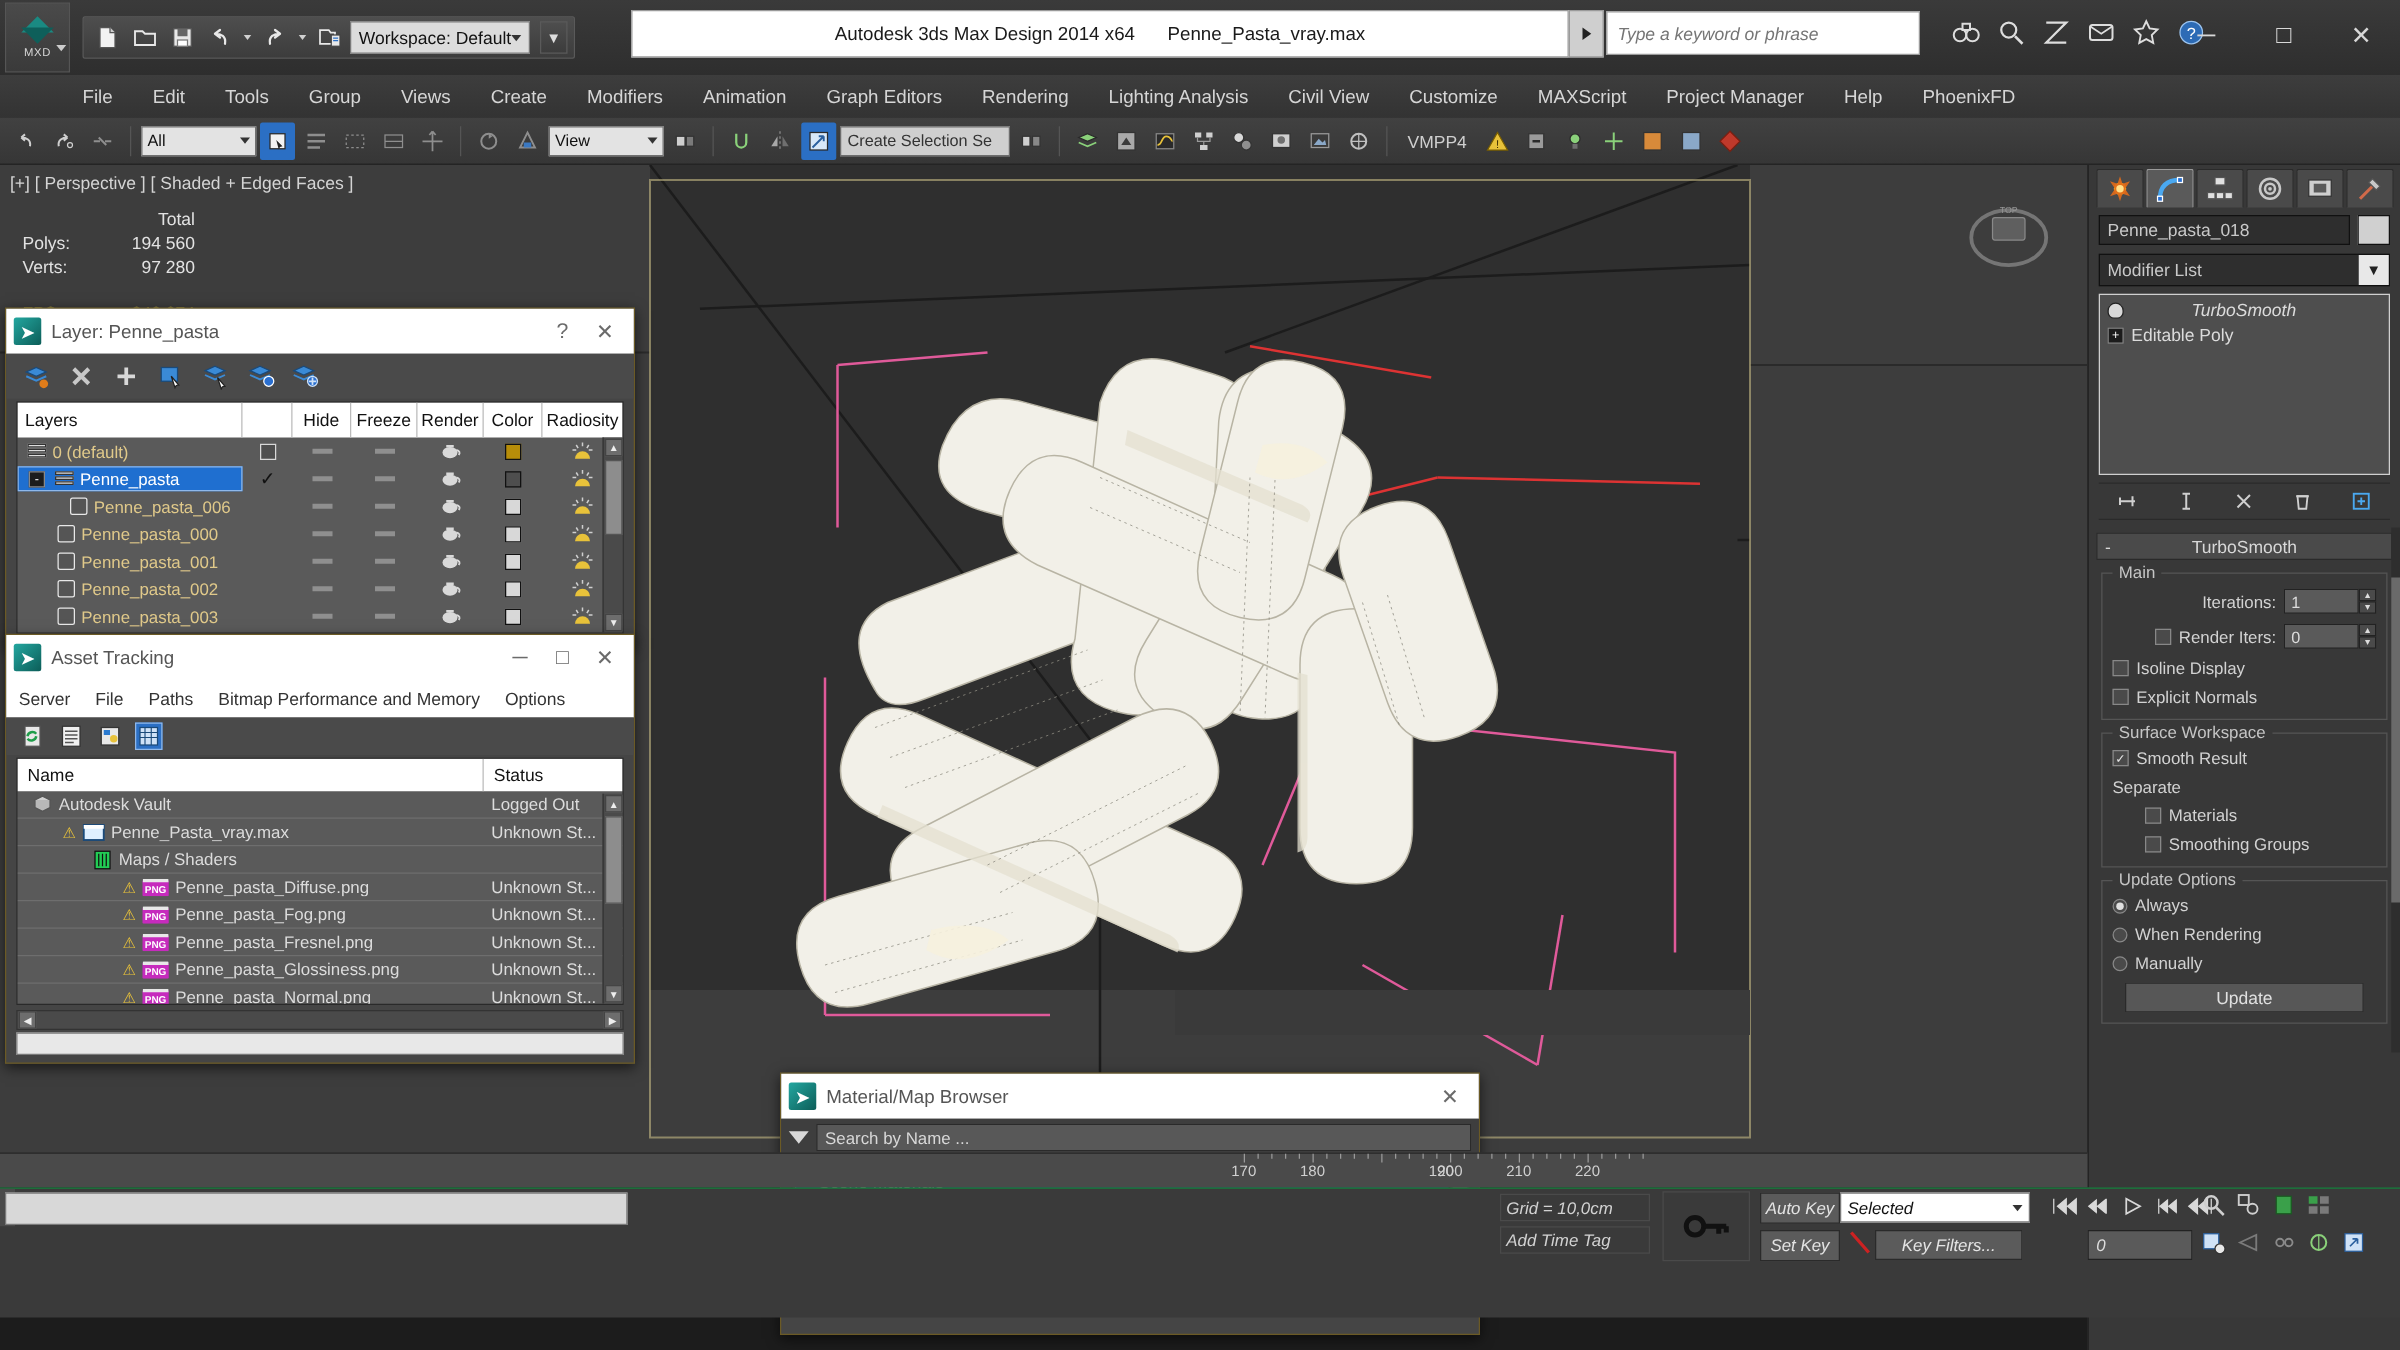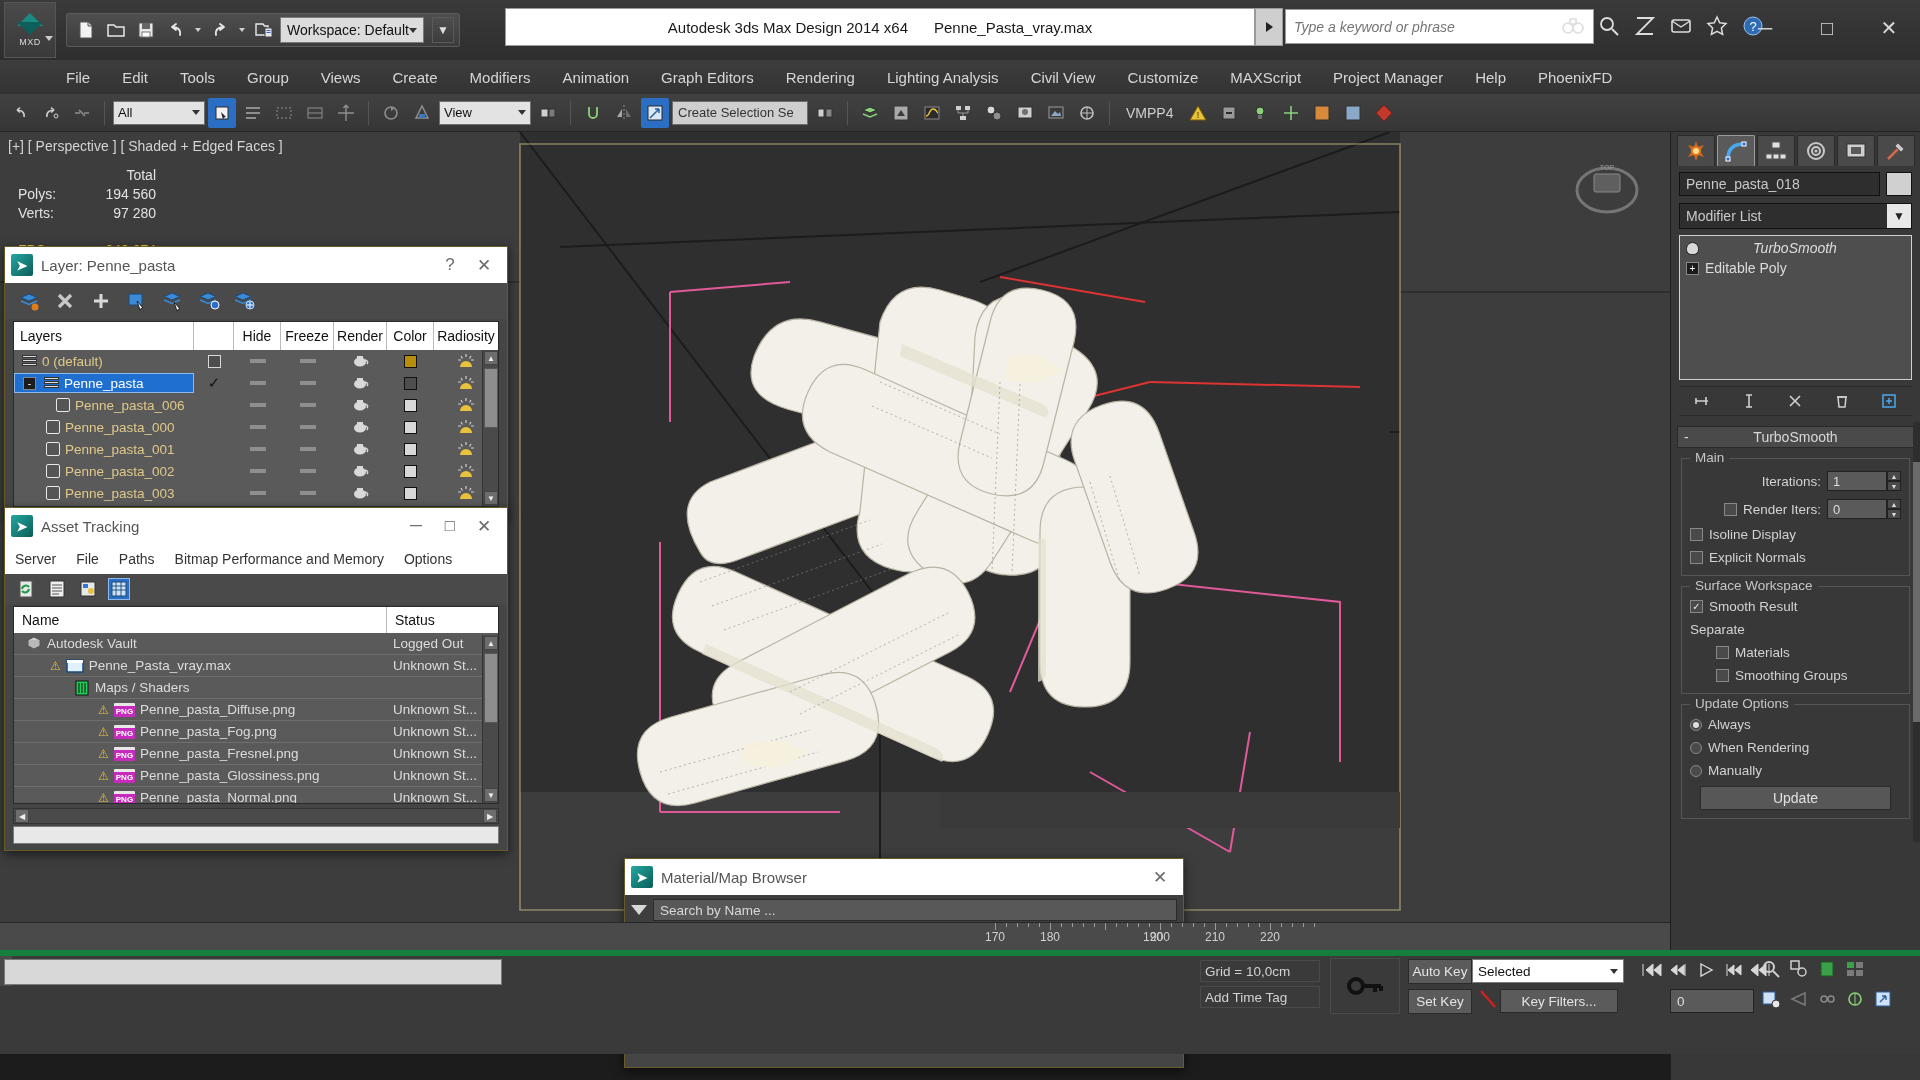--- a/index.html
+++ b/index.html
@@ -37,21 +37,21 @@
              display:flex;align-items:center;justify-content:center;color:#ddd;font-size:12px;cursor:pointer;
              margin-left:6px;}
 
   .title-center { position:absolute; left:505px; top:8px; width:750px; height:38px;
                   background:#ffffff; border:1px solid #9a9a9a; display:flex; align-items:center;
                   justify-content:center; gap:26px; font-size:15px; color:#1a1a1a; }
   .title-arrow { position:absolute; left:1255px; top:8px; width:28px; height:38px; background:#cfcfcf;
                  border:1px solid #9a9a9a; display:flex;align-items:center;justify-content:center; cursor:pointer;}
   .title-arrow .a { width:0;height:0;border-top:5px solid transparent;border-bottom:5px solid transparent;
                     border-left:7px solid #222; }
-  .searchbox { position:absolute; left:1285px; top:9px; width:309px; height:35px; background:#fff;
+  .searchbox { position:absolute; left:1285px; top:9px; width:251px; height:35px; background:#fff;
                border:1px solid #9a9a9a; display:flex; align-items:center; padding-left:8px; }
   .searchbox input { border:0; outline:0; width:100%; font-size:14px; font-style:italic; color:#8a8a8a;
                      font-family:"Liberation Sans",sans-serif; background:transparent;}
   .title-icons { position:absolute; left:1560px; top:12px; display:flex; gap:10px; align-items:center; }
   .ti { width:26px;height:28px; display:flex;align-items:center;justify-content:center; cursor:pointer; }
   .win-btns { position:absolute; right:0; top:0; display:flex; height:56px; align-items:center; }
   .win-btn { width:62px;height:56px; display:flex;align-items:center;justify-content:center;
              color:#d8d8d8; font-size:20px; cursor:pointer; }
 
   
@@ -214,21 +214,21 @@
   .cp-scroll i { position:absolute; left:0; top:40px; width:7px; height:260px; background:#6a6a6a; }
 
   
   .timeline { position:absolute; left:0; top:922px; width:1670px; height:28px; background:#4a4a4a;
               border-top:1px solid #262626; }
   .tl-ticks { position:absolute; inset:0; }
   .tl-tick { position:absolute; top:0; width:1px; height:7px; background:#9a9a9a; }
   .tl-num { position:absolute; top:7px; font-size:12px; color:#d0d0d0; transform:translateX(-50%); }
 
   .statusbar { position:absolute; left:0; top:950px; width:1920px; height:104px; background:#3a3a3a;
-               border-top:6px solid #15803d; }
+               border-top:1px solid #15803d;font-style:italic; }
   .prompt-box { position:absolute; left:4px; top:3px; width:498px; height:26px; background:#d8d8d8;
                 border:1px solid #7a7a7a; }
   .mini-list { position:absolute; left:0; top:0; width:12px; height:30px; background:#4a4a4a; }
   .grid-info { position:absolute; left:1200px; top:4px; width:120px; height:22px; color:#d2d2d2; font-size:13.5px;
                border:1px solid #4a4a4a; display:flex; align-items:center; padding-left:4px;}
   .addtag { position:absolute; left:1200px; top:30px; width:120px; height:22px; color:#d2d2d2; font-size:13.5px;
             border:1px solid #4a4a4a; display:flex; align-items:center; padding-left:4px;}
   .keybox { position:absolute; left:1330px; top:2px; width:70px; height:56px; border:1px solid #4a4a4a;
             display:flex; align-items:center; justify-content:center; }
   .akbtn { position:absolute; width:64px; height:25px; background:#5b5b5b; border:1px solid #2a2a2a;

